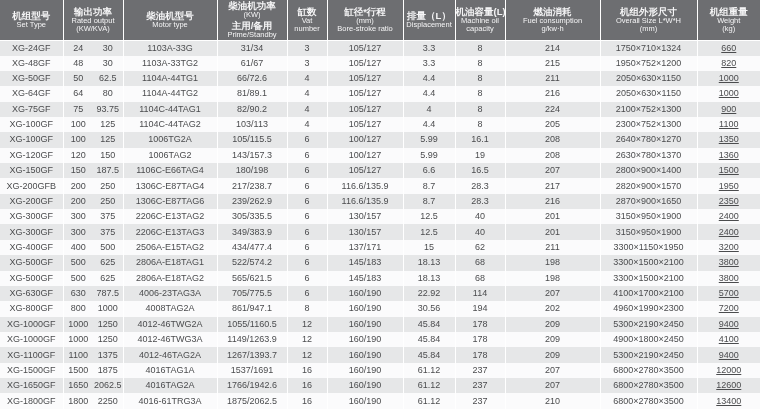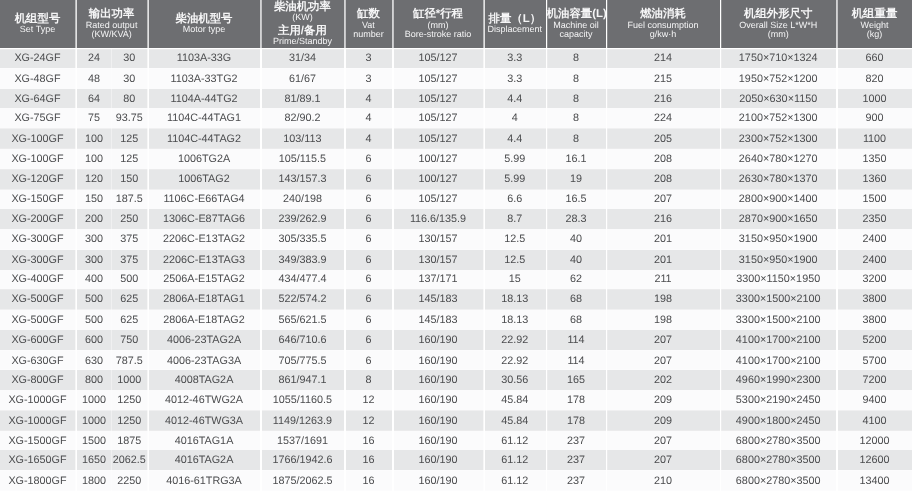--- a/index.html
+++ b/index.html
@@ -28,21 +28,21 @@
   .zh{font-size:9.5px;font-weight:bold;line-height:1.18;}
   .en{font-size:7.5px;line-height:1.15;}
   tbody tr{height:13px;}
   tbody tr:nth-child(odd){background:var(--row-odd);}
   tbody tr:nth-child(even){background:var(--row-even);}
   tbody td{
     text-align:center;font-size:9px;color:var(--cell-text);
     padding:0;line-height:1;white-space:nowrap;overflow:hidden;
     border-right:1px solid #fff;
   }
-  tbody td:last-child{border-right:none;}
+  tbody td:last-child{border-right:none;text-decoration:underline;}
   tbody td.no-sep{border-right:none;}
 </style>
 </head>
 <body>
 
 <table>
   <colgroup>
     <col style="width:63px">
       <col style="width:30px">
       <col style="width:30px">
@@ -136,20 +136,34 @@
         <td>61/67</td>
         <td>3</td>
         <td>105/127</td>
         <td>3.3</td>
         <td>8</td>
         <td>215</td>
         <td>1950×752×1200</td>
         <td>820</td>
       </tr>
       <tr>
+        <td>XG-50GF</td>
+        <td class="no-sep">50</td>
+        <td>62.5</td>
+        <td>1104A-44TG1</td>
+        <td>66/72.6</td>
+        <td>4</td>
+        <td>105/127</td>
+        <td>4.4</td>
+        <td>8</td>
+        <td>211</td>
+        <td>2050×630×1150</td>
+        <td>1000</td>
+      </tr>
+      <tr>
         <td>XG-64GF</td>
         <td class="no-sep">64</td>
         <td>80</td>
         <td>1104A-44TG2</td>
         <td>81/89.1</td>
         <td>4</td>
         <td>105/127</td>
         <td>4.4</td>
         <td>8</td>
         <td>216</td>
@@ -210,28 +224,42 @@
         <td>19</td>
         <td>208</td>
         <td>2630×780×1370</td>
         <td>1360</td>
       </tr>
       <tr>
         <td>XG-150GF</td>
         <td class="no-sep">150</td>
         <td>187.5</td>
         <td>1106C-E66TAG4</td>
-        <td>240/198</td>
+        <td>180/198</td>
         <td>6</td>
         <td>105/127</td>
         <td>6.6</td>
         <td>16.5</td>
         <td>207</td>
         <td>2800×900×1400</td>
         <td>1500</td>
+      </tr>
+      <tr>
+        <td>XG-200GFB</td>
+        <td class="no-sep">200</td>
+        <td>250</td>
+        <td>1306C-E87TAG4</td>
+        <td>217/238.7</td>
+        <td>6</td>
+        <td>116.6/135.9</td>
+        <td>8.7</td>
+        <td>28.3</td>
+        <td>217</td>
+        <td>2820×900×1570</td>
+        <td>1950</td>
       </tr>
       <tr>
         <td>XG-200GF</td>
         <td class="no-sep">200</td>
         <td>250</td>
         <td>1306C-E87TAG6</td>
         <td>239/262.9</td>
         <td>6</td>
         <td>116.6/135.9</td>
         <td>8.7</td>
@@ -304,34 +332,20 @@
         <td>565/621.5</td>
         <td>6</td>
         <td>145/183</td>
         <td>18.13</td>
         <td>68</td>
         <td>198</td>
         <td>3300×1500×2100</td>
         <td>3800</td>
       </tr>
       <tr>
-        <td>XG-600GF</td>
-        <td class="no-sep">600</td>
-        <td>750</td>
-        <td>4006-23TAG2A</td>
-        <td>646/710.6</td>
-        <td>6</td>
-        <td>160/190</td>
-        <td>22.92</td>
-        <td>114</td>
-        <td>207</td>
-        <td>4100×1700×2100</td>
-        <td>5200</td>
-      </tr>
-      <tr>
         <td>XG-630GF</td>
         <td class="no-sep">630</td>
         <td>787.5</td>
         <td>4006-23TAG3A</td>
         <td>705/775.5</td>
         <td>6</td>
         <td>160/190</td>
         <td>22.92</td>
         <td>114</td>
         <td>207</td>
@@ -340,21 +354,21 @@
       </tr>
       <tr>
         <td>XG-800GF</td>
         <td class="no-sep">800</td>
         <td>1000</td>
         <td>4008TAG2A</td>
         <td>861/947.1</td>
         <td>8</td>
         <td>160/190</td>
         <td>30.56</td>
-        <td>165</td>
+        <td>194</td>
         <td>202</td>
         <td>4960×1990×2300</td>
         <td>7200</td>
       </tr>
       <tr>
         <td>XG-1000GF</td>
         <td class="no-sep">1000</td>
         <td>1250</td>
         <td>4012-46TWG2A</td>
         <td>1055/1160.5</td>
@@ -374,20 +388,34 @@
         <td>1149/1263.9</td>
         <td>12</td>
         <td>160/190</td>
         <td>45.84</td>
         <td>178</td>
         <td>209</td>
         <td>4900×1800×2450</td>
         <td>4100</td>
       </tr>
       <tr>
+        <td>XG-1100GF</td>
+        <td class="no-sep">1100</td>
+        <td>1375</td>
+        <td>4012-46TAG2A</td>
+        <td>1267/1393.7</td>
+        <td>12</td>
+        <td>160/190</td>
+        <td>45.84</td>
+        <td>178</td>
+        <td>209</td>
+        <td>5300×2190×2450</td>
+        <td>9400</td>
+      </tr>
+      <tr>
         <td>XG-1500GF</td>
         <td class="no-sep">1500</td>
         <td>1875</td>
         <td>4016TAG1A</td>
         <td>1537/1691</td>
         <td>16</td>
         <td>160/190</td>
         <td>61.12</td>
         <td>237</td>
         <td>207</td>

